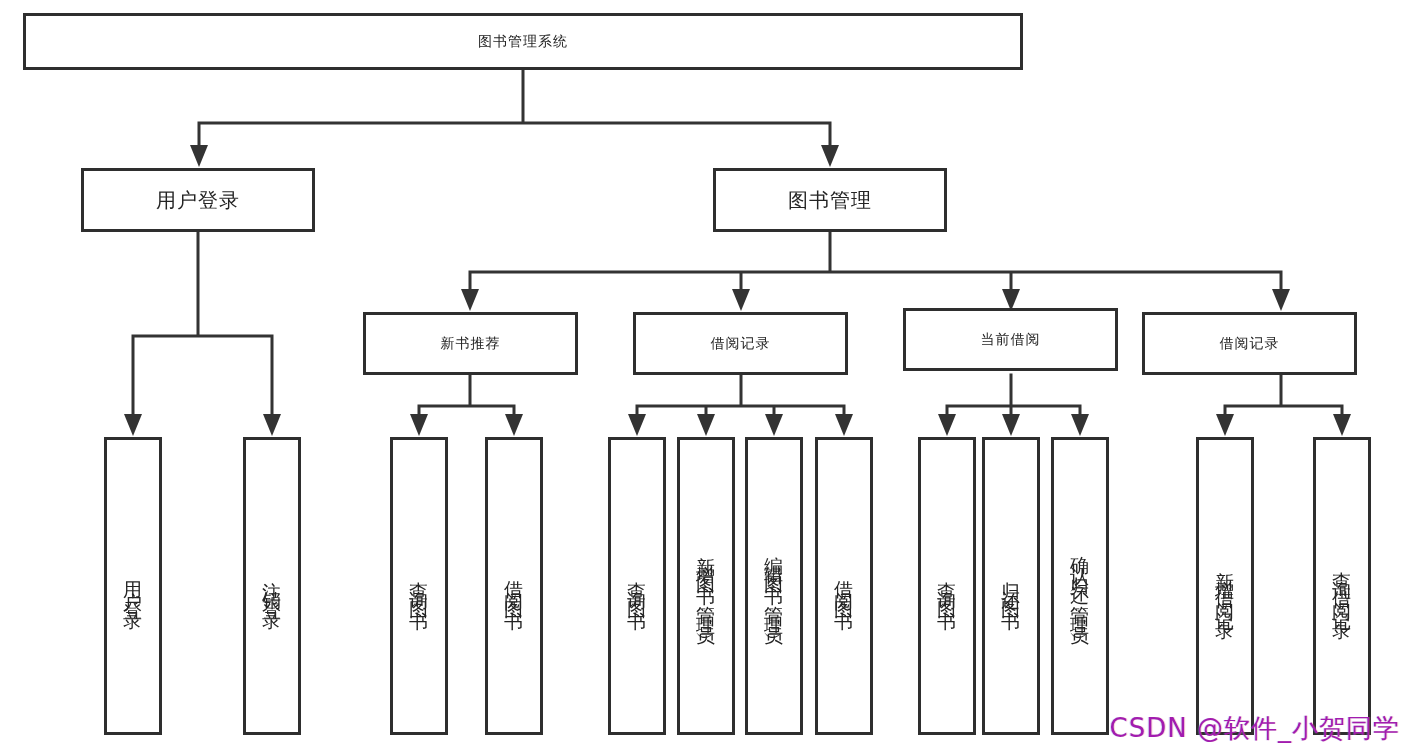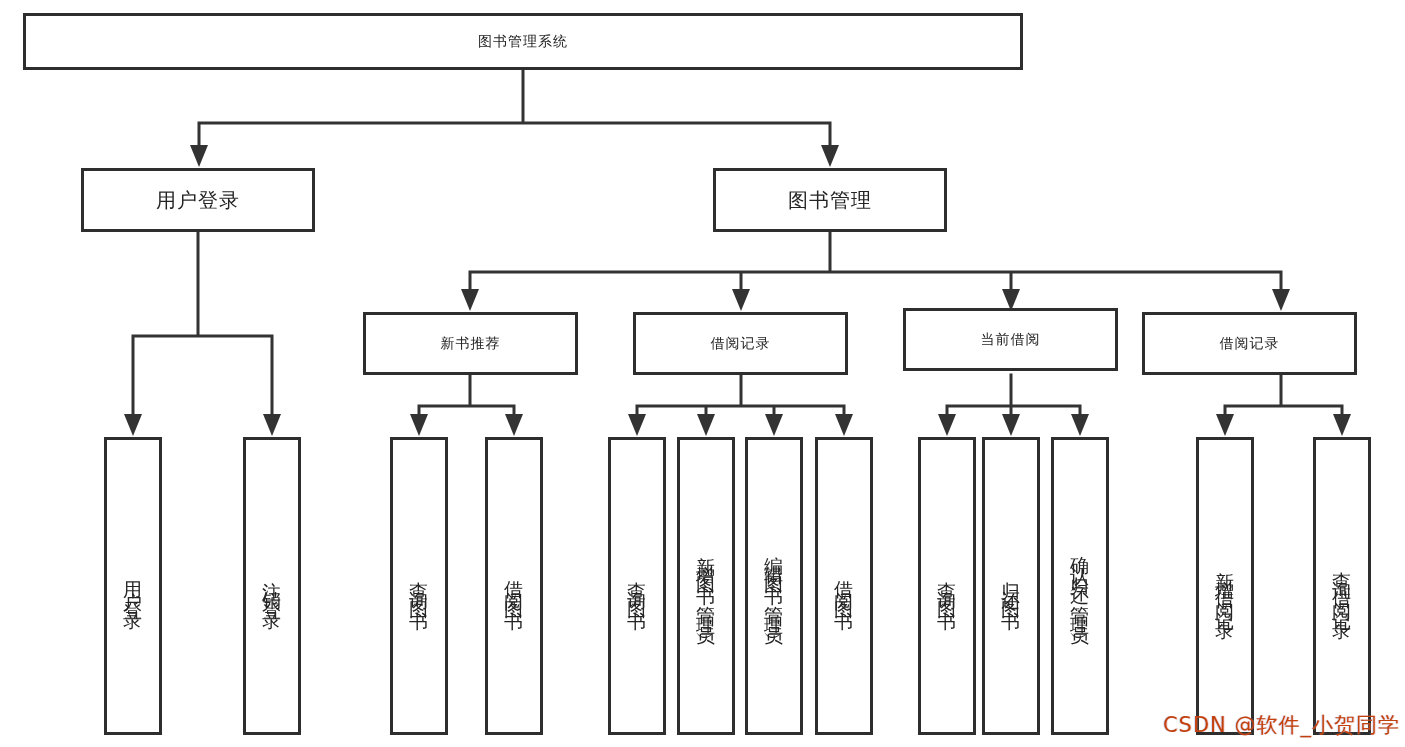--- a/index.html
+++ b/index.html
@@ -18,21 +18,21 @@
     line-height:1.2;
   }
   .lvl2{font-size:20px;}
   .leaf{
     writing-mode:vertical-rl;text-orientation:mixed;
     letter-spacing:10px;font-size:19px;
     padding:6px 0;
   }
   .watermark{
     position:absolute;right:5px;top:711px;z-index:5;
-    font-size:21px;letter-spacing:1px;color:#c2410c;
+    font-size:26px;letter-spacing:1px;color:#a21caf;
     text-shadow:1px 0 0 rgba(235,130,130,0.30), -1px 0 0 rgba(120,150,235,0.30);
     white-space:nowrap;
   }
 </style>
 </head>
 <body>
 
 <div class="canvas">
 
   <svg class="wires" width="1405" height="747" viewBox="0 0 1405 747" aria-hidden="true">

